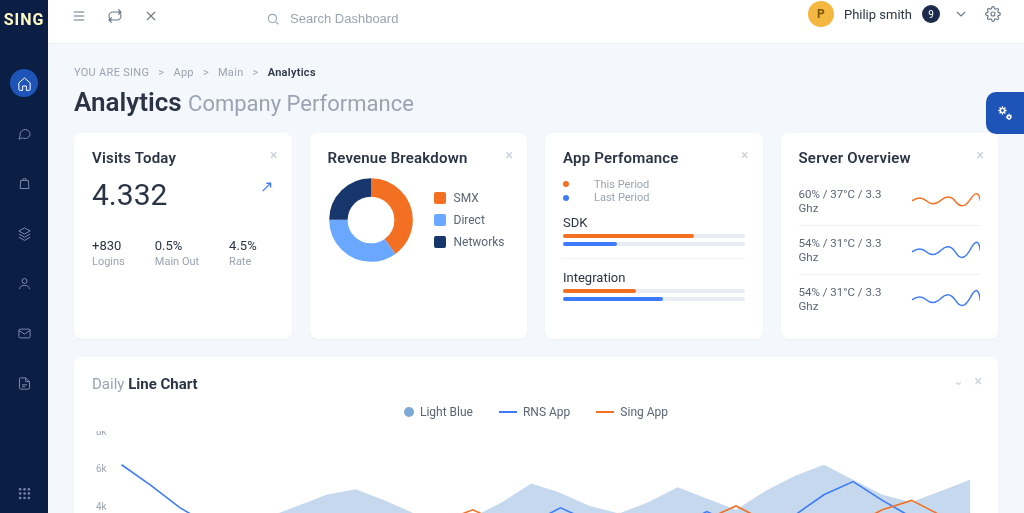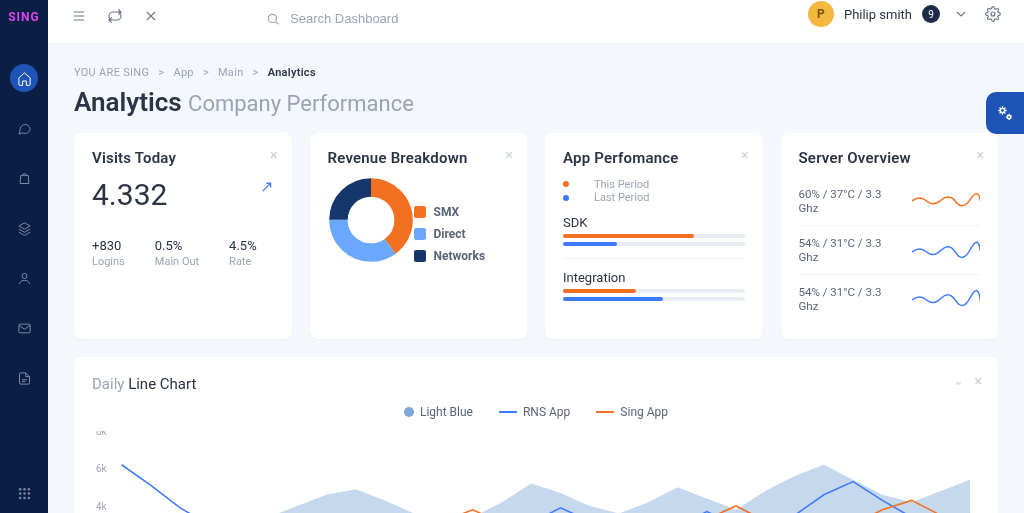--- a/index.html
+++ b/index.html
@@ -27,21 +27,21 @@
   }
 
   
   .nav{
     position:fixed;left:0;top:0;bottom:0;width:48px;
     background:var(--navy);
     display:flex;flex-direction:column;align-items:center;
     padding-top:10px;
     z-index:10;
   }
-  .brand{color:#d946ef;font-weight:700;font-size:12px;letter-spacing:1px;margin-bottom:40px;}
+  .brand{color:#fef9c3;font-weight:700;font-size:16px;letter-spacing:1px;margin-bottom:40px;}
   .nav-items{display:flex;flex-direction:column;gap:22px;align-items:center;}
   .nav-item{width:28px;height:28px;display:flex;align-items:center;justify-content:center;border-radius:50%;color:#7a88a9;cursor:pointer;}
   .nav-item.active{background:#1e54b7;color:#fff;}
   .nav-item svg{width:15px;height:15px;stroke:currentColor;fill:none;stroke-width:1.6;}
   .nav-bottom{position:absolute;bottom:12px;left:0;right:0;display:flex;justify-content:center;color:#7a88a9;}
 
   
   .topbar{
     position:fixed;left:48px;right:0;top:0;height:44px;
     background:#fff;border-bottom:1px solid var(--divider);
@@ -72,21 +72,21 @@
   .card-close{position:absolute;top:14px;right:14px;color:#c9d0da;font-size:14px;cursor:pointer;}
 
   
   .big-num{font-size:30px;font-weight:400;color:var(--text);display:flex;align-items:flex-start;justify-content:space-between;}
   .big-num .link-arrow{color:var(--accent-blue);font-size:16px;}
   .stats{display:flex;gap:30px;margin-top:26px;}
   .stat .v{font-size:13px;color:var(--text);}
   .stat .l{font-size:11px;color:var(--muted);margin-top:2px;}
 
   
-  .donut-wrap{display:flex;align-items:flex-end;margin-top:6px;font-weight:bold;}
+  .donut-wrap{display:flex;align-items:center;gap:20px;margin-top:6px;}
   .legend{display:flex;flex-direction:column;gap:8px;font-size:12px;color:#5a6575;}
   .legend-item{display:flex;align-items:center;gap:8px;}
   .swatch{width:12px;height:12px;border-radius:2px;}
 
   
   .period-legend{font-size:11px;color:var(--muted);margin:4px 0 10px 0;}
   .period-legend span{display:inline-flex;align-items:center;gap:5px;margin-right:20px;}
   .dot{width:6px;height:6px;border-radius:50%;display:inline-block;}
   .metric{margin-bottom:12px;}
   .metric-label{font-size:13px;color:var(--text);margin-bottom:4px;margin-top:11px;}
@@ -95,21 +95,21 @@
   .divider{height:1px;background:var(--divider);margin:8px 0;}
 
   
   .server-row{display:flex;align-items:center;justify-content:space-between;gap:10px;padding:10px 0;border-bottom:1px solid var(--divider);font-size:11.5px;color:#5a6575;}
   .server-row:last-child{border-bottom:none;}
   .spark{width:70px;height:20px;}
 
   
   .chart-card{background:var(--card);border-radius:8px;padding:18px 18px 0 18px;box-shadow:0 1px 2px rgba(20,30,50,.04);}
   .chart-title{font-size:15px;font-weight:400;color:var(--muted);}
-  .chart-title b{font-weight:400;color:var(--text);}
+  .chart-title b{font-weight:700;color:var(--text);}
   .chart-legend{display:flex;gap:26px;justify-content:center;margin:12px 0;font-size:12px;color:#5a6575;}
   .chart-legend span{display:inline-flex;align-items:center;gap:6px;}
   .axis-label{font-size:10px;fill:#9aa4b2;}
 
   
   .float-gear{position:fixed;right:0;top:92px;width:38px;height:42px;background:#1e54b7;border-radius:10px 0 0 10px;display:flex;align-items:center;justify-content:center;color:#fff;cursor:pointer;z-index:20;}
   .float-gear svg{width:20px;height:20px;stroke:#fff;fill:none;stroke-width:1.6;}
 </style>
 </head>
 <body>

